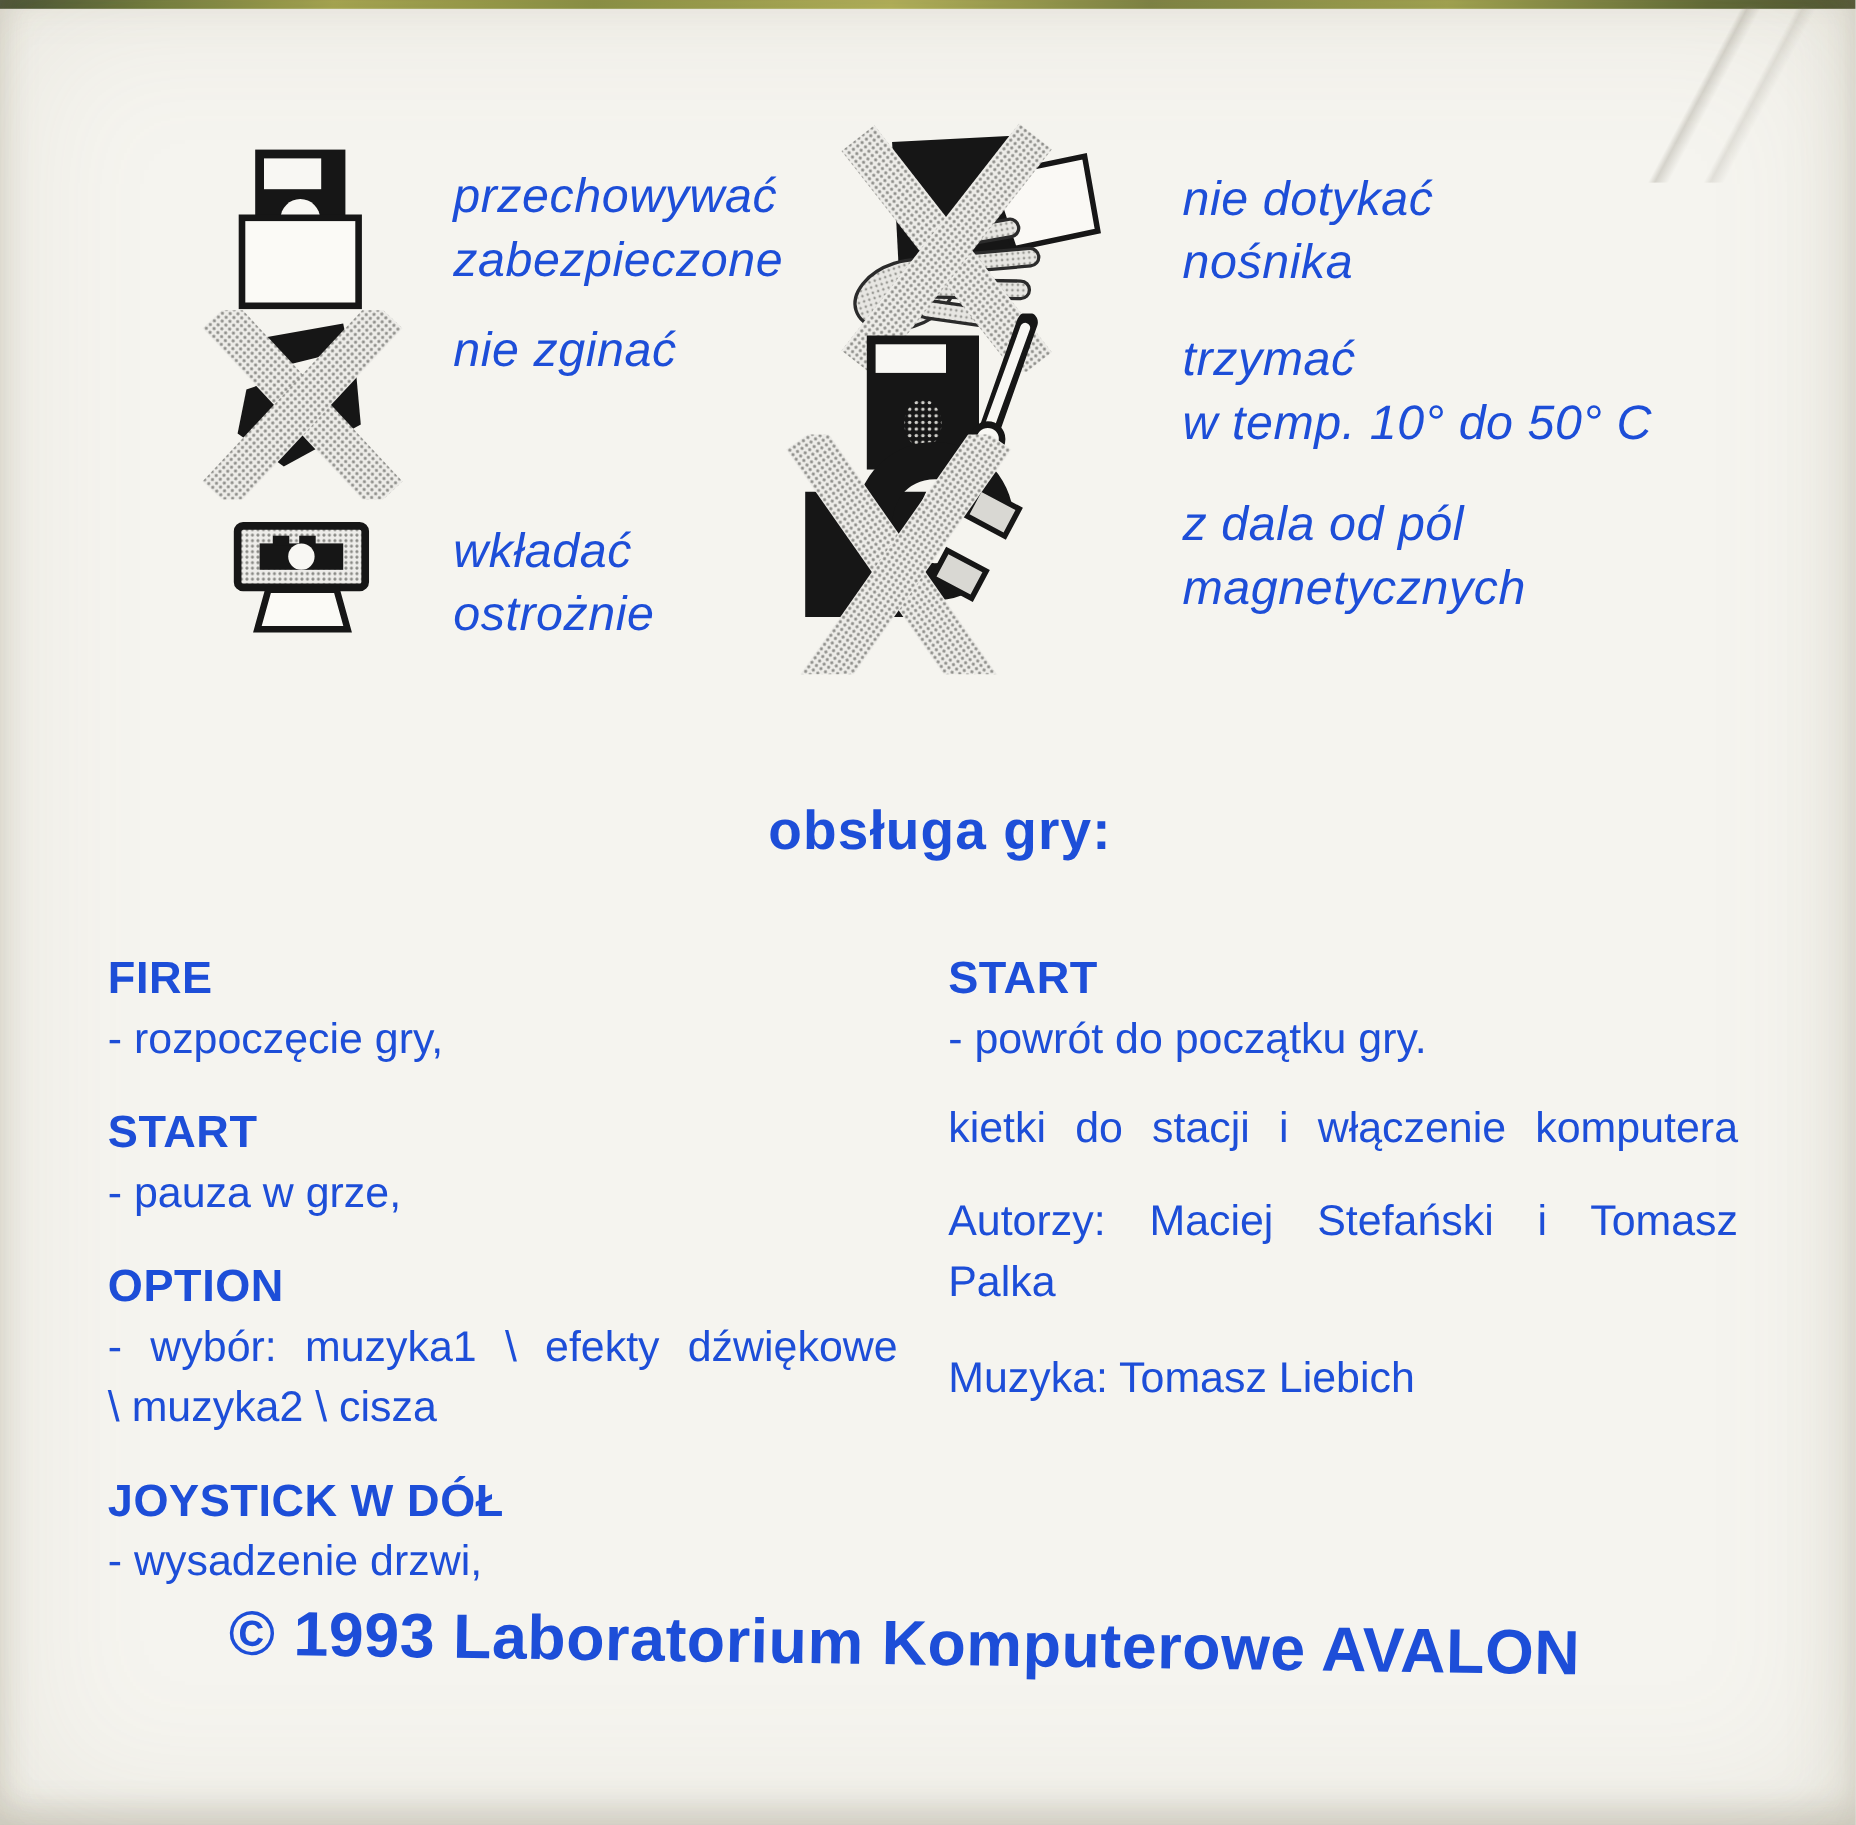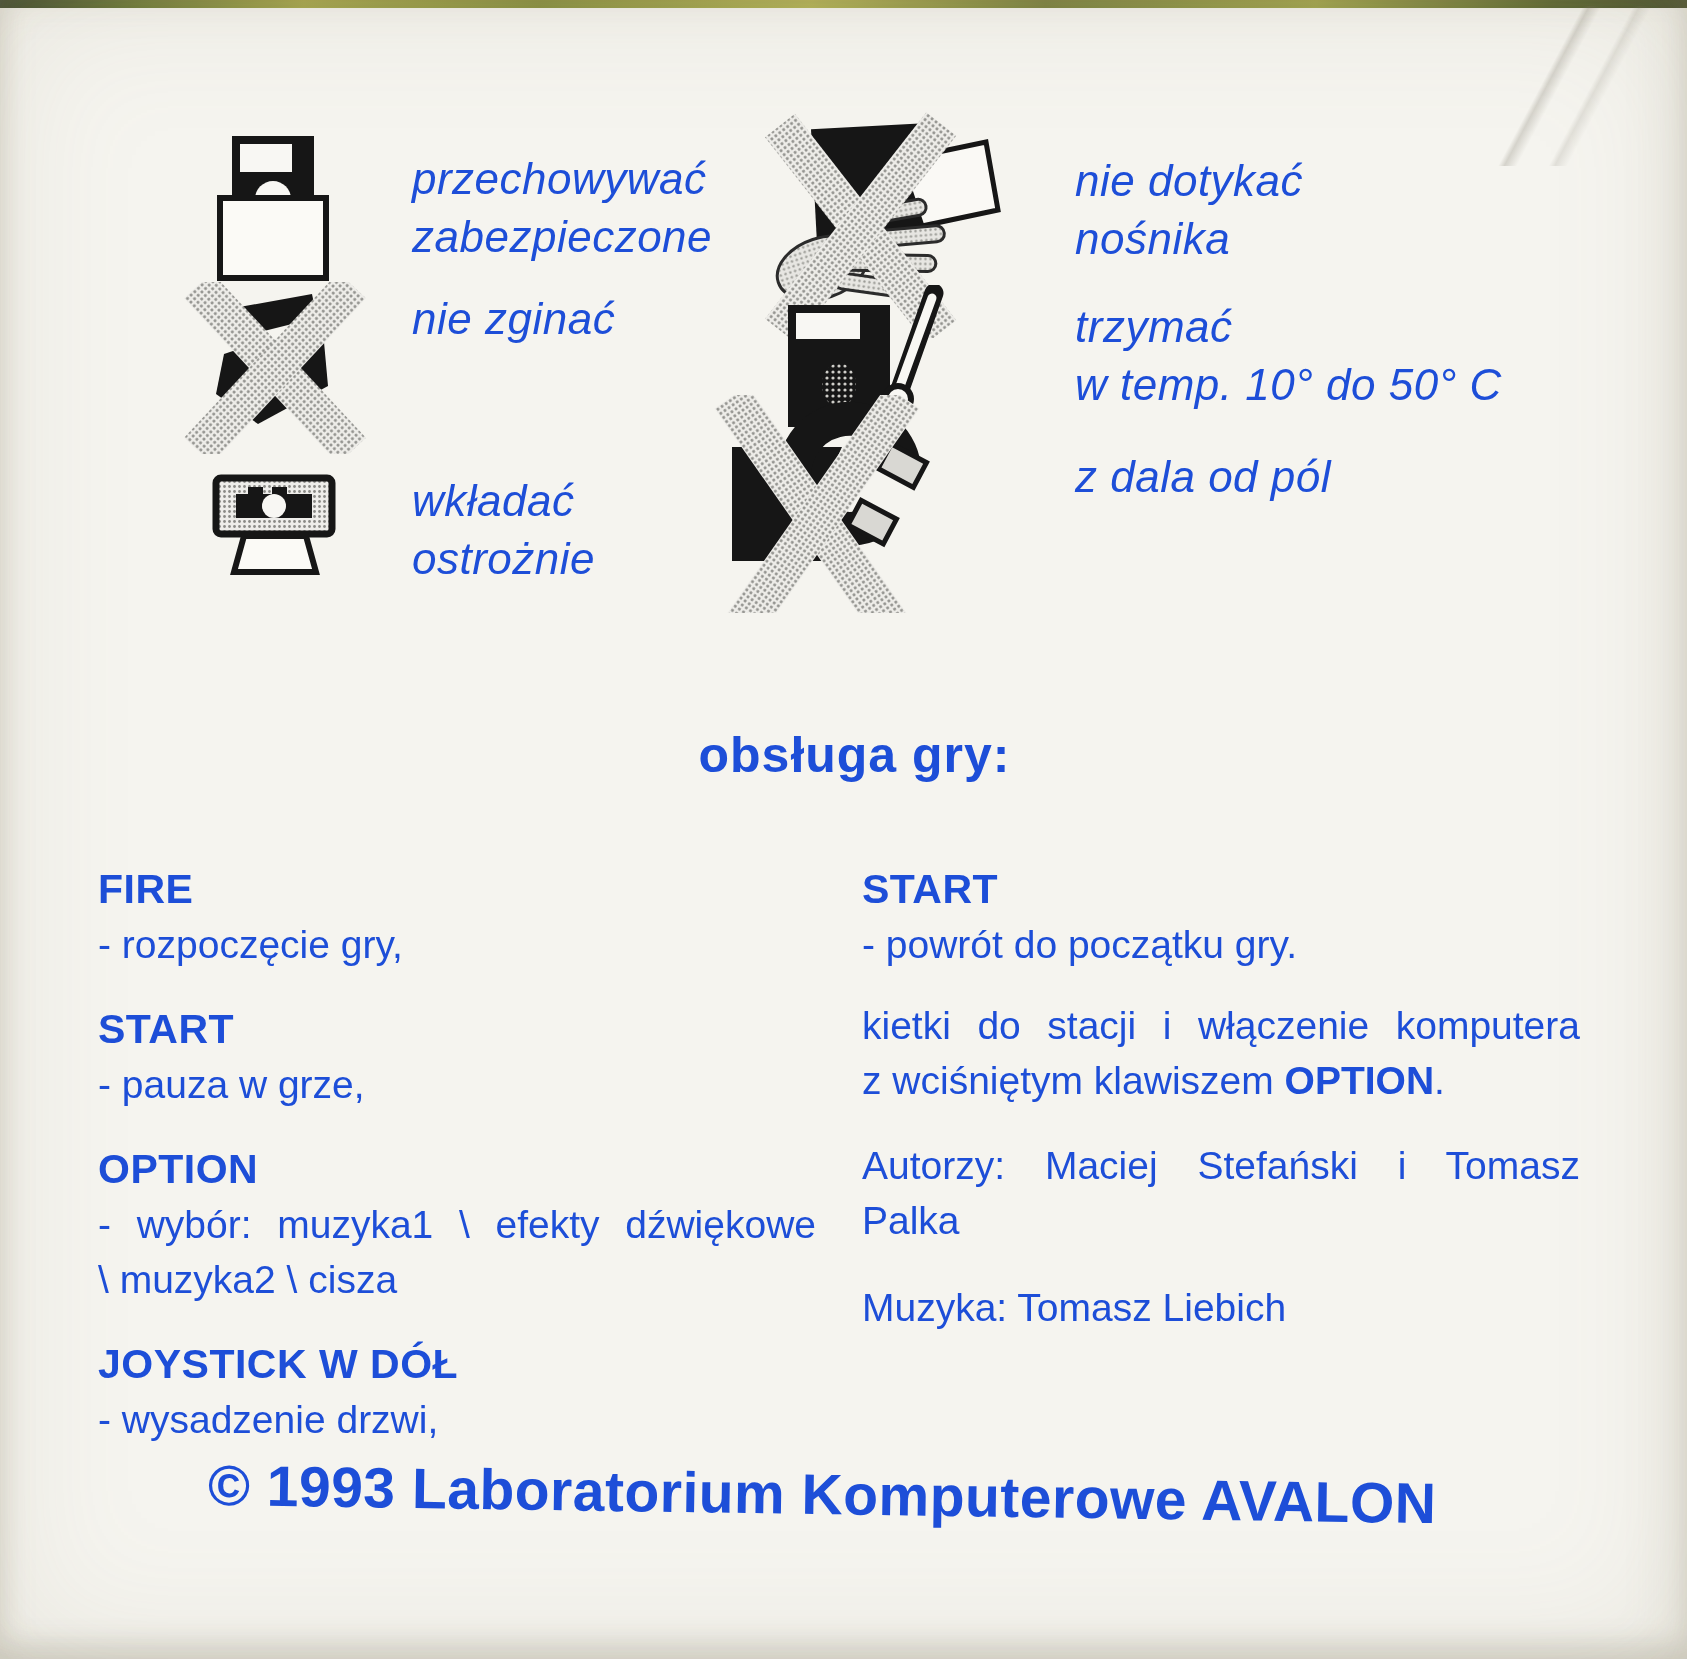--- a/index.html
+++ b/index.html
@@ -183,20 +183,21 @@
       <g transform="rotate(55 105 125)">
           <rect x="-45" y="105" width="300" height="40" fill="url(#p6)"></rect>
         </g>
       <g transform="rotate(-55 105 125)">
           <rect x="-45" y="105" width="300" height="40" fill="url(#p6)"></rect>
         </g>
     </svg>
   </div>
   <div class="care-label" style="left:1075px;top:448px;">
     <div>z dala od pól</div>
+    <div>magnetycznych</div>
   </div>
 
   <div class="heading">obsługa gry:</div>
 
   <div class="col" style="left:98px;top:862px;">
     <div class="ckey">FIRE</div>
     <div class="cline sp30">- rozpoczęcie gry,</div>
 
     <div class="ckey">START</div>
     <div class="cline sp30">- pauza w grze,</div>
@@ -208,21 +209,20 @@
     <div class="ckey">JOYSTICK W DÓŁ</div>
     <div class="cline">- wysadzenie drzwi,</div>
   </div>
 
   <div class="col" style="left:862px;top:862px;">
     <div class="ckey">START</div>
     <div class="cline sp26">- powrót do początku gry.</div>
 
     <div class="sp30">
       <div class="cline just">kietki do stacji i włączenie komputera</div>
-      <div class="cline"><span>z wciśniętym klawiszem </span><span class="b">OPTION</span><span>.</span></div>
     </div>
 
     <div class="sp32">
       <div class="cline just">Autorzy: Maciej Stefański i Tomasz</div>
       <div class="cline">Palka</div>
     </div>
 
     <div class="cline">Muzyka: Tomasz Liebich</div>
   </div>
 

